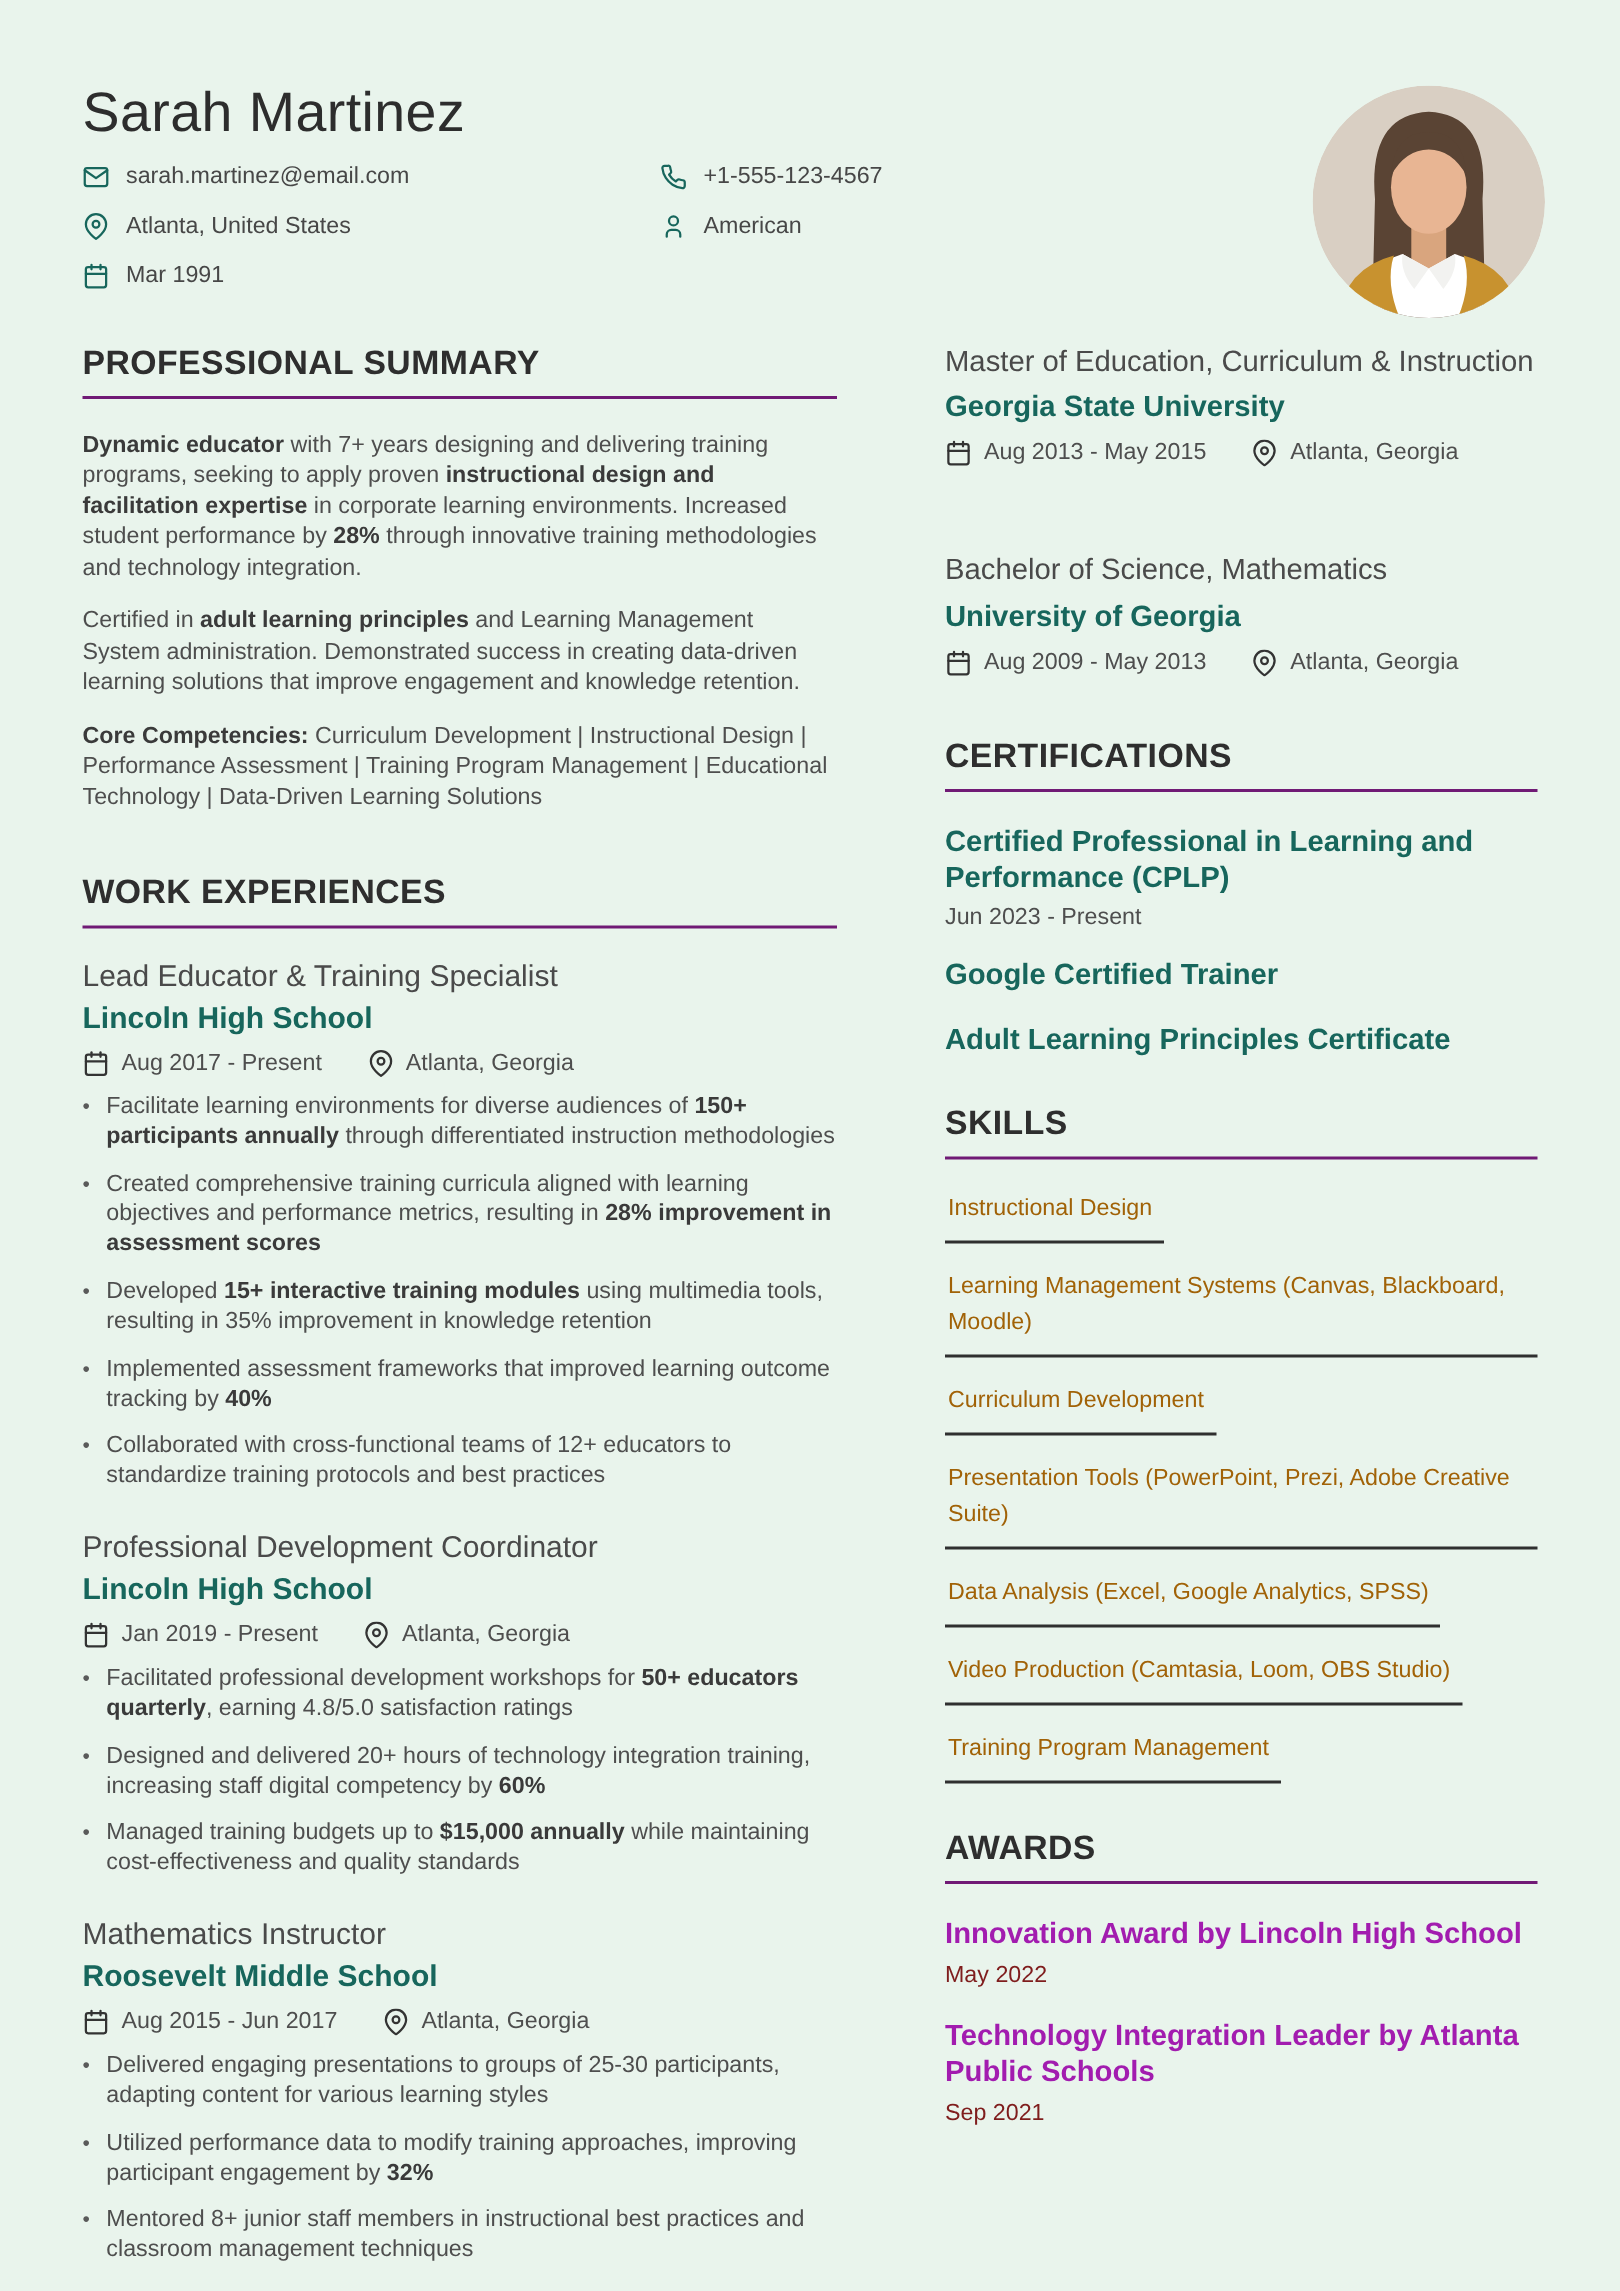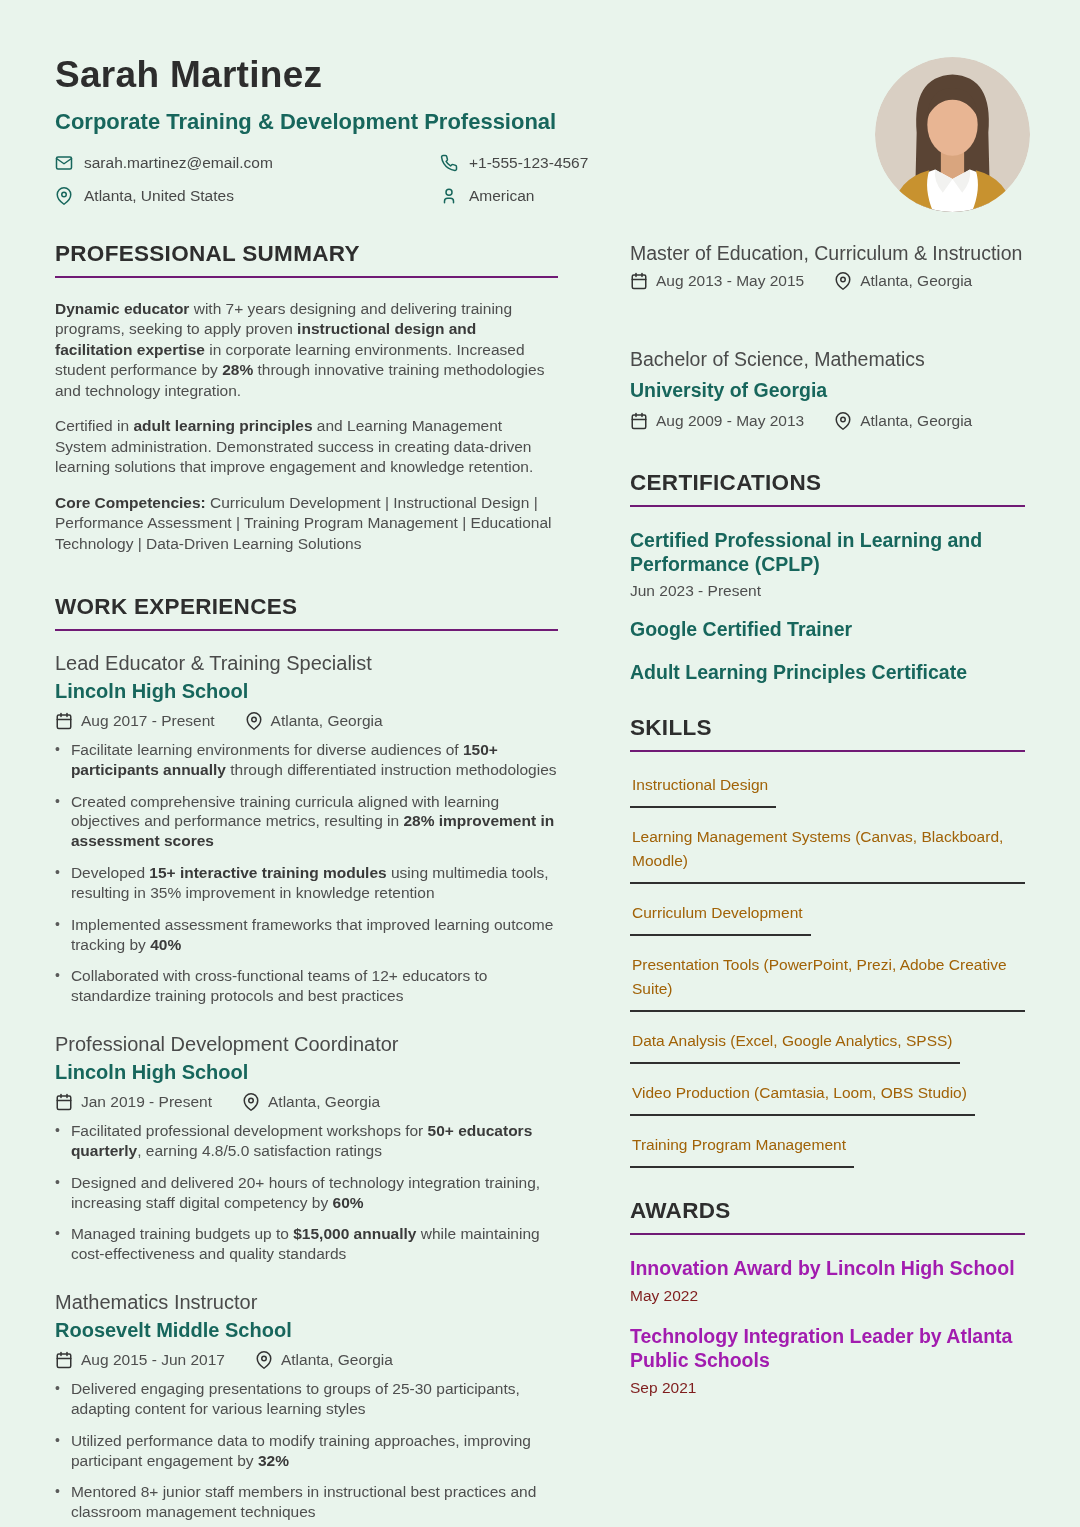--- a/index.html
+++ b/index.html
@@ -7,21 +7,21 @@
   body {
     height:1527px; overflow:hidden;
     background:#e9f4ec;
     font-family:"Liberation Sans","DejaVu Sans",sans-serif;
     color:#4e4e4e;
   }
   .page { position:relative; padding:54px 55px 30px 55px; }
 
   
   .header { position:relative; margin-bottom:36px; }
-  .name { font-size:37px; font-weight:700; color:#2d2d2d; letter-spacing:.3px; margin-bottom:13px; }
+  .name { font-size:37px; font-weight:400; color:#2d2d2d; letter-spacing:.3px; margin-bottom:13px; }
   .headline { font-size:22px; font-weight:700; color:#17665c; margin-bottom:19px; }
   .contact-grid { display:grid; grid-template-columns:385px auto; row-gap:15px; max-width:780px; }
   .contact-item { display:flex; align-items:flex-end; gap:11px; font-size:15.5px; color:#474747; }
   .cicon { width:18px; height:18px; flex:0 0 18px; display:inline-flex; }
   .cicon svg { width:18px; height:18px; stroke:#17665c; }
   .avatar { position:absolute; top:3px; right:-5px; width:155px; height:155px; border-radius:50%; overflow:hidden; }
 
   
   .columns { display:grid; grid-template-columns:503px 395px; column-gap:72px; align-items:start; }
 
@@ -67,21 +67,20 @@
 
   section.last { margin-bottom:0; }
 </style>
 </head>
 <body>
 
 <div class="page">
 
   <div class="header">
     <div class="name">Sarah Martinez</div>
-    <div class="headline">Corporate Training &amp; Development Professional</div>
 
     <div class="contact-grid">
       <div class="contact-item">
         <span class="cicon">
           <svg viewBox="0 0 24 24" fill="none" stroke-width="2" stroke-linecap="round" stroke-linejoin="round">
               <rect x="2" y="4" width="20" height="16" rx="2"></rect>
               <polyline points="22,6 12,13 2,6"></polyline>
             </svg>
         </span>
         <span>sarah.martinez@email.com</span>
@@ -104,20 +103,31 @@
         <span>Atlanta, United States</span>
       </div>
       <div class="contact-item">
         <span class="cicon">
           <svg viewBox="0 0 24 24" fill="none" stroke-width="2" stroke-linecap="round" stroke-linejoin="round">
               <circle cx="12" cy="7" r="4"></circle>
               <path d="M6 21v-2a4 4 0 0 1 4-4h4a4 4 0 0 1 4 4v2"></path>
             </svg>
         </span>
         <span>American</span>
+      </div>
+      <div class="contact-item">
+        <span class="cicon">
+          <svg viewBox="0 0 24 24" fill="none" stroke-width="2" stroke-linecap="round" stroke-linejoin="round">
+              <rect x="3" y="4" width="18" height="18" rx="2"></rect>
+              <line x1="16" y1="2" x2="16" y2="6"></line>
+              <line x1="8" y1="2" x2="8" y2="6"></line>
+              <line x1="3" y1="10" x2="21" y2="10"></line>
+            </svg>
+        </span>
+        <span>Mar 1991</span>
       </div>
     </div>
 
     <div class="avatar">
       <svg viewBox="0 0 160 160" width="155" height="155">
         <circle cx="80" cy="80" r="80" fill="#d9cfc3"></circle>
         <path d="M43 78 Q38 20 80 18 Q122 20 117 78 L119 160 L41 160 Z" fill="#5a4434"></path>
         <rect x="68" y="95" width="24" height="32" fill="#d9a57e"></rect>
         <ellipse cx="80" cy="70" rx="26" ry="32" fill="#e8b593"></ellipse>
         <path d="M54 62 Q56 32 80 32 Q104 32 106 62 Q96 44 80 44 Q64 44 54 62 Z" fill="#5a4434"></path>
@@ -267,20 +277,21 @@
         </div>
       </section>
     </div>
 
     <div class="col-right">
 
       <section>
 
         <div class="edu">
           <div class="edu-degree">Master of Education, Curriculum &amp; Instruction</div>
+          <div class="edu-school">Georgia State University</div>
           <div class="meta-row">
             <span class="micon">
                 <svg viewBox="0 0 24 24" fill="none" stroke-width="2" stroke-linecap="round" stroke-linejoin="round">
                   <rect x="3" y="4" width="18" height="18" rx="2"></rect>
                   <line x1="16" y1="2" x2="16" y2="6"></line>
                   <line x1="8" y1="2" x2="8" y2="6"></line>
                   <line x1="3" y1="10" x2="21" y2="10"></line>
                 </svg>
               </span>
             <span>Aug 2013 - May 2015</span>

